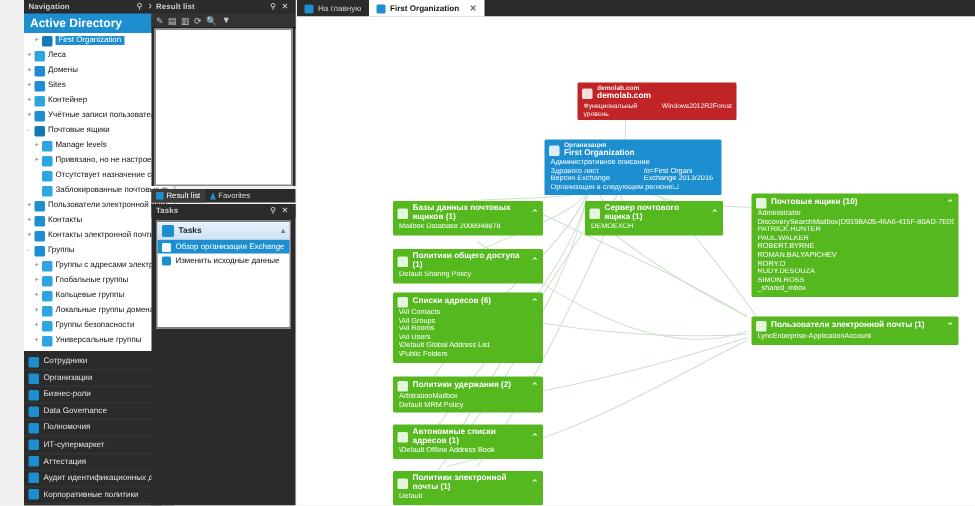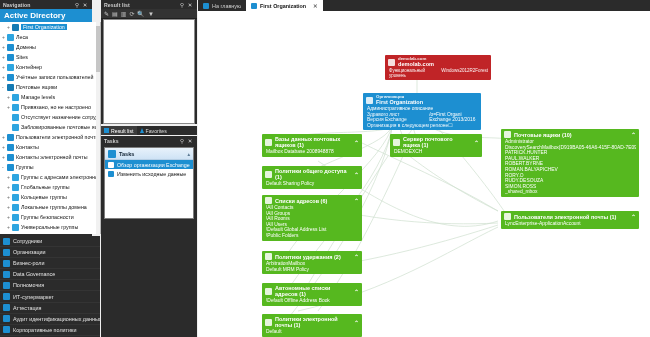--- a/index.html
+++ b/index.html
@@ -5,21 +5,21 @@
   html,body{margin:0;padding:0;background:#f0f0f0;}
   body{width:650px;height:337px;overflow:hidden;font-family:"Liberation Sans",sans-serif;font-size:6px;color:#222;}
   .app{position:relative;width:650px;height:337px;}
 
   
   .panel-hdr{height:9px;background:#2b2b2b;color:#cfcfcf;font-size:5.2px;display:flex;align-items:center;padding:0 3px;}
   .panel-hdr .ttl{flex:1;font-weight:bold;letter-spacing:.1px;}
   .panel-hdr .pin,.panel-hdr .cls{width:8px;text-align:center;font-size:5.5px;color:#d8d8d8;}
 
   
-  .nav{position:absolute;left:0;top:0;width:92px;height:337px;background:#2b2b2b;}
+  .nav{position:absolute;left:16px;top:0;width:92px;height:337px;background:#2b2b2b;}
   .nav-title{height:13px;background:#1d8fd1;color:#fff;display:flex;align-items:center;padding-left:4px;font-size:8px;font-weight:bold;}
   .tree{position:absolute;left:0;top:22px;width:100px;height:212px;background:#fff;overflow:hidden;border-right:1px solid #b9b9b9;}
   .tnode{display:flex;align-items:center;height:10px;padding-left:2px;white-space:nowrap;font-size:5.3px;color:#111;}
   .tnode .exp{width:5px;color:#6d6d6d;font-size:5px;flex:0 0 5px;}
   .tnode .ic{width:7px;height:7px;margin-right:2px;flex:0 0 7px;border-radius:1px;}
   .tnode.sel .lbl{background:#1d8fd1;color:#fff;padding:0 2px;}
   .ic-folder{background:#2da5e0;}
   .ic-user{background:#1d8fd1;border-radius:50%;}
   .ic-grid{background:#1d8fd1;}
   .ic-dark{background:#147ab3;}

